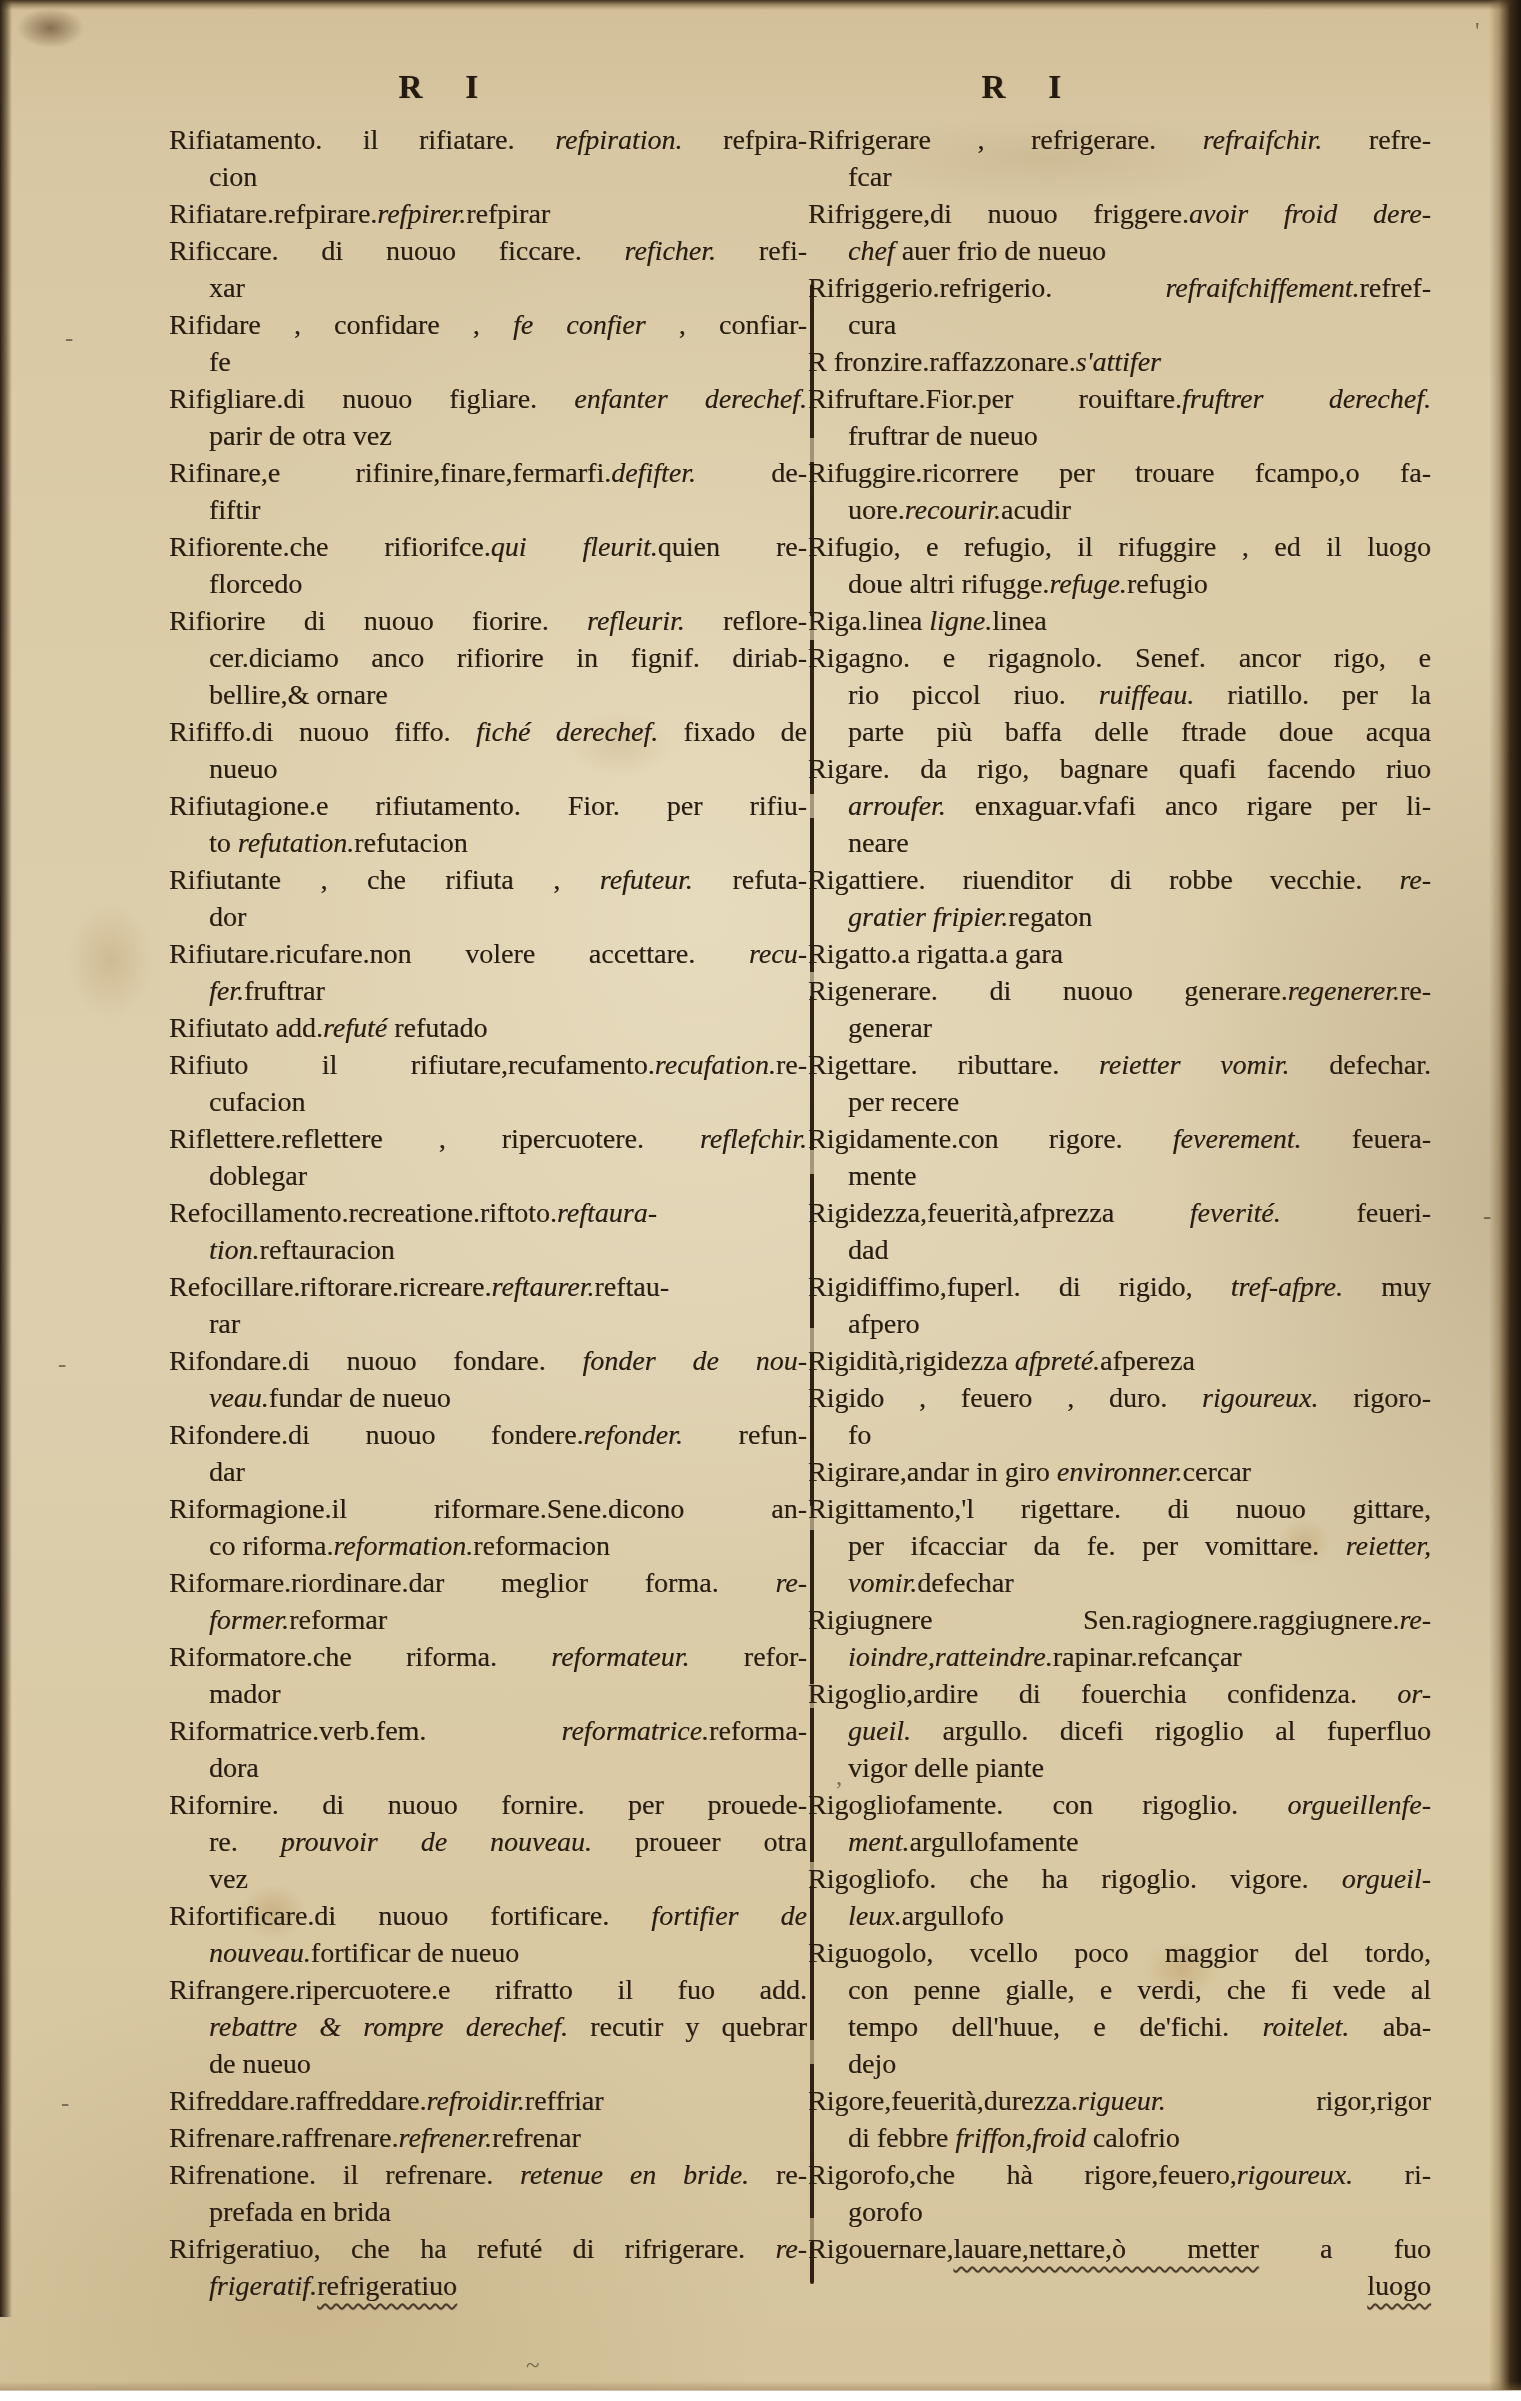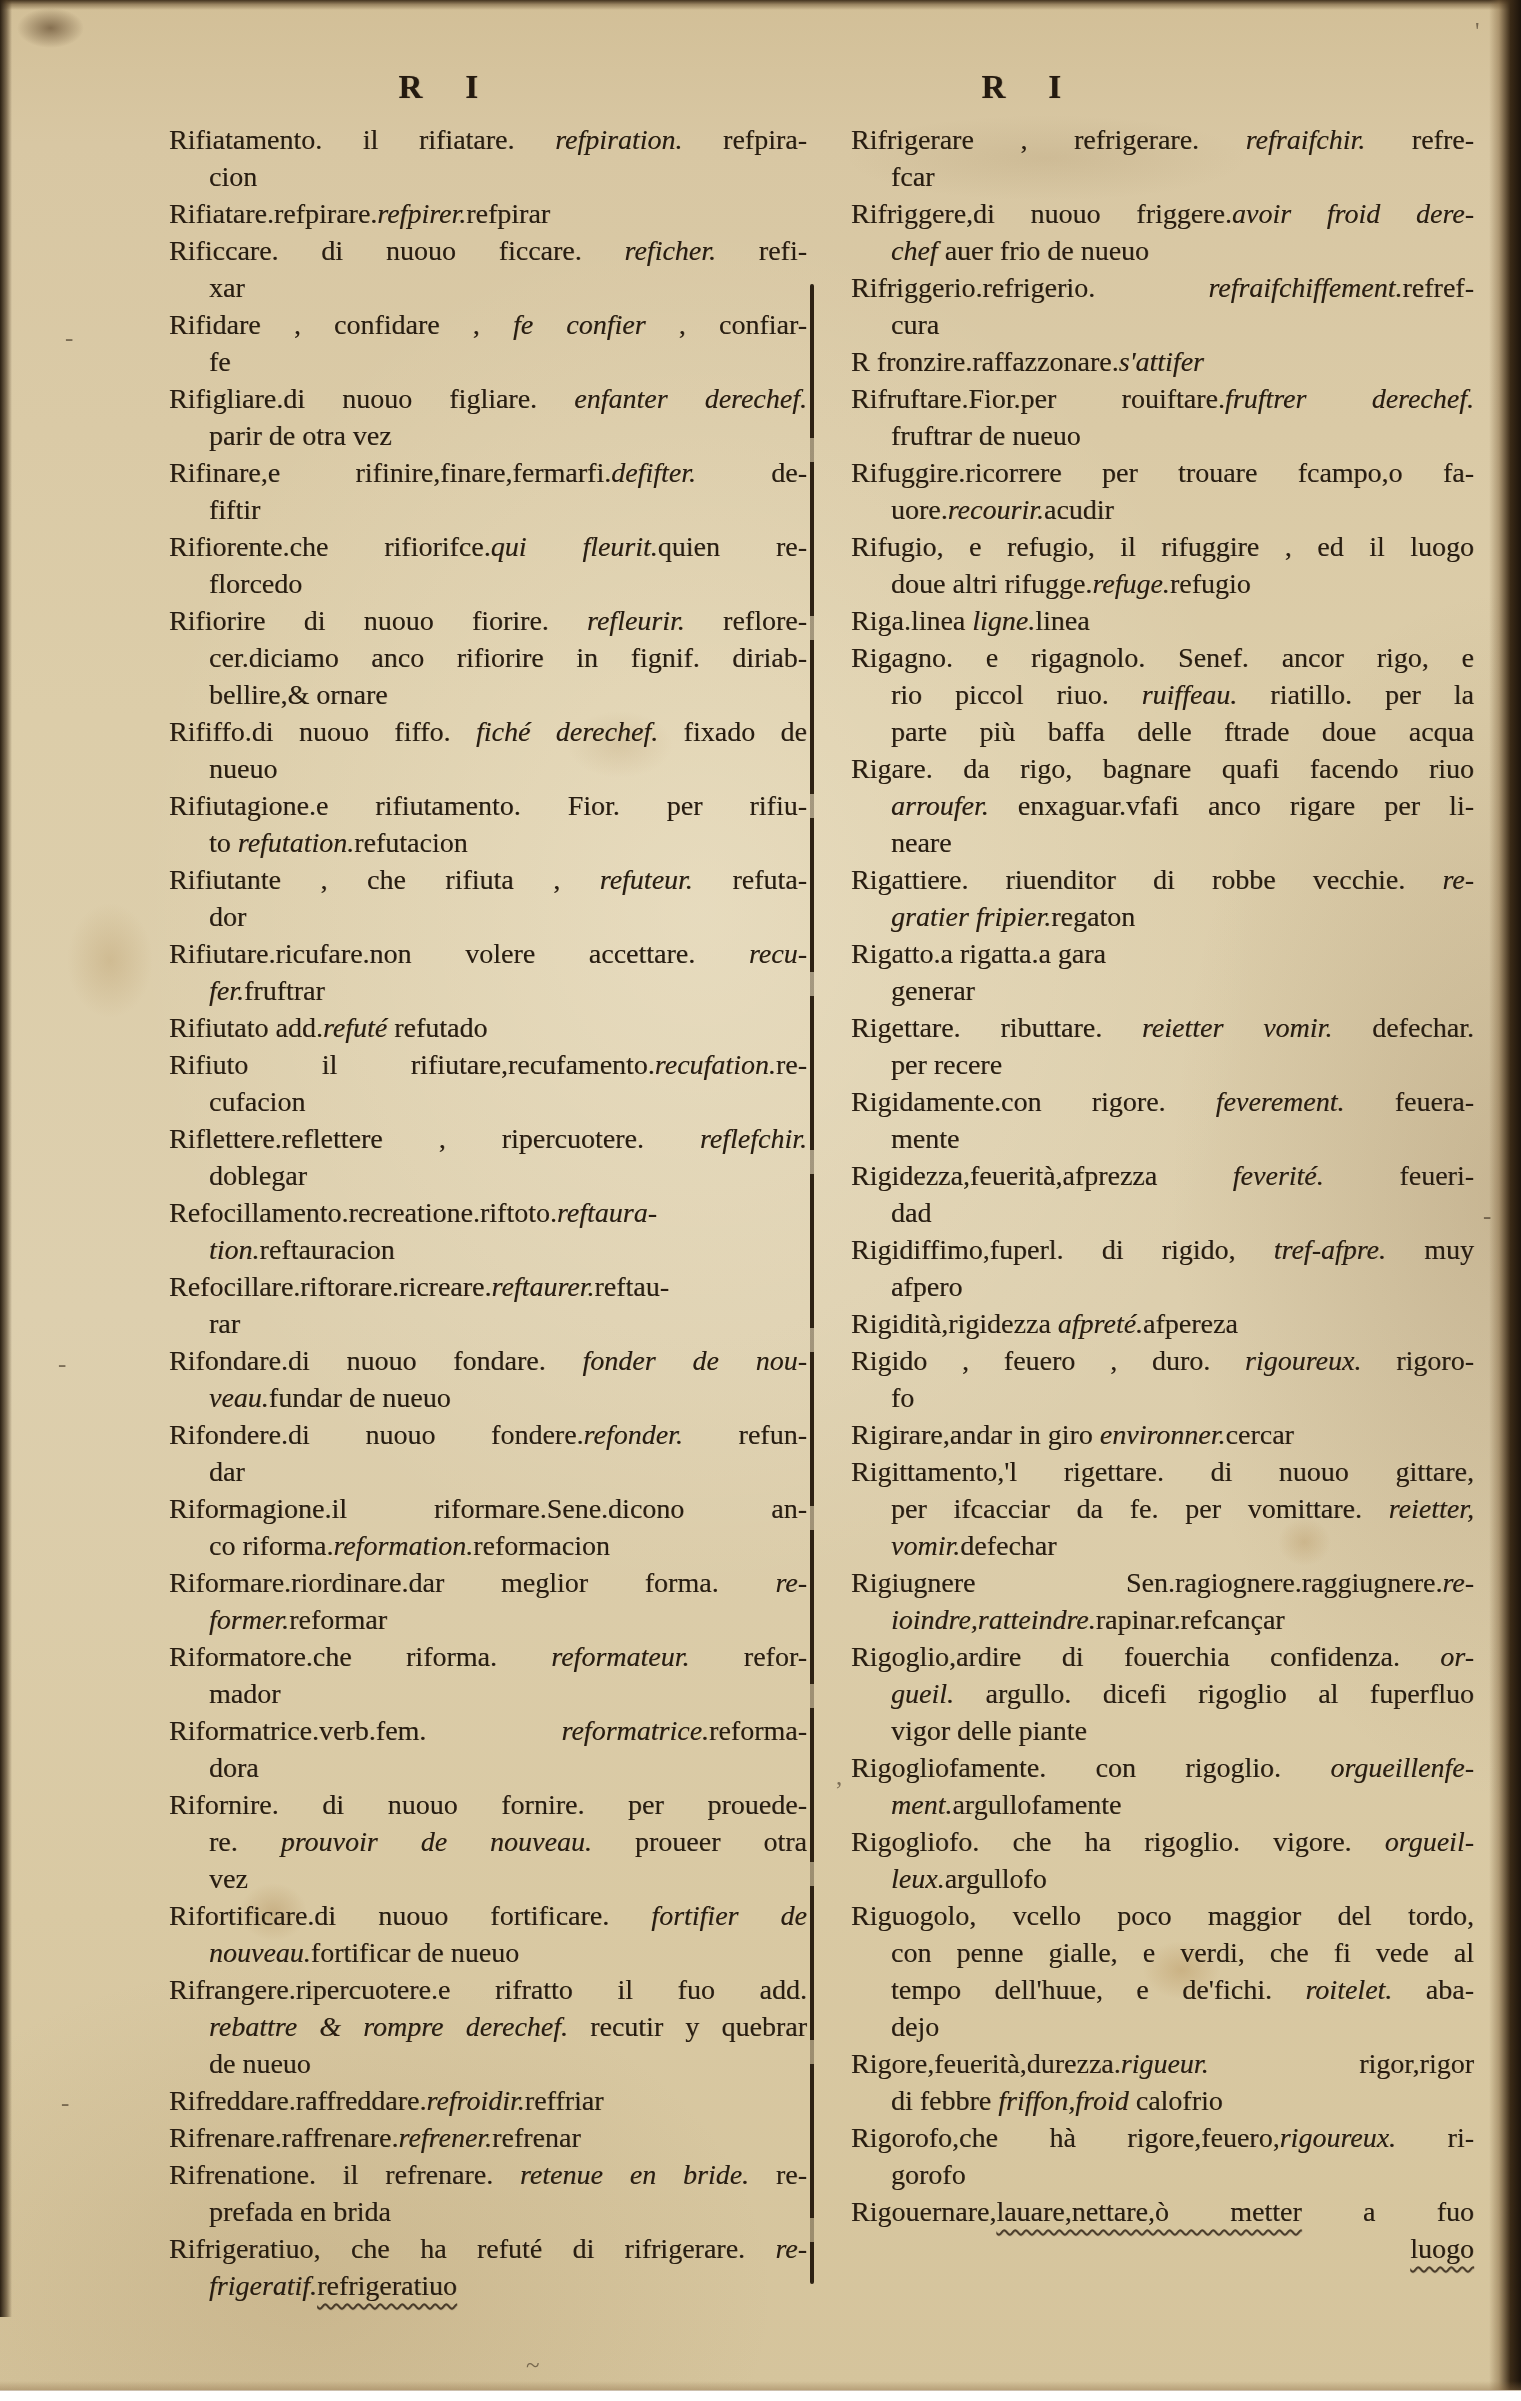--- a/index.html
+++ b/index.html
@@ -41,21 +41,21 @@
     font-size:33px;font-weight:700;letter-spacing:17.3px;color:#241a10;
     text-shadow:0.5px 0.4px 0.7px rgba(43,32,20,.5);white-space:nowrap;
   }
   .hdr-left{left:447px;}
   .hdr-right{left:1030px;}
   .col{
     position:absolute;top:121px;color:#281d11;font-size:28px;
     text-shadow:0.4px 0.3px 0.6px rgba(43,32,20,.45);
   }
   .col-left{left:169px;width:638px;}
-  .col-right{left:851px;width:623px;}
+  .col-right{left:808px;width:623px;}
   .line{line-height:37px;min-height:37px;}
   .line.ind{padding-left:40px;}
   .line.j{text-align:justify;text-align-last:justify;}
   .line.ar{text-align:right;text-align-last:right;}
   .it{font-style:italic;}
   .u{text-decoration-line:underline;text-decoration-style:wavy;
      text-decoration-color:rgba(48,35,22,.75);text-decoration-thickness:1.9px;text-underline-offset:7.7px;}
   .divider{
     position:absolute;left:810px;top:284px;width:3.8px;height:2000px;
     background:repeating-linear-gradient(180deg,#2e2214 0px,#2e2214 154px,rgba(46,34,20,.35) 154px,rgba(46,34,20,.35) 178px);
@@ -159,20 +159,21 @@
       <div class="line"><span>Riga.linea </span><span class="it">ligne.</span><span>linea</span></div>
       <div class="line j"><span>Rigagno. e rigagnolo. Senef. ancor rigo, e</span></div>
       <div class="line ind j"><span>rio piccol riuo. </span><span class="it">ruiffeau.</span><span> riatillo. per la</span></div>
       <div class="line ind j"><span>parte più baffa delle ftrade doue acqua</span></div>
       <div class="line j"><span>Rigare. da rigo, bagnare quafi facendo riuo</span></div>
       <div class="line ind j"><span class="it">arroufer.</span><span> enxaguar.vfafi anco rigare per li-</span></div>
       <div class="line ind"><span>neare</span></div>
       <div class="line j"><span>Rigattiere. riuenditor di robbe vecchie. </span><span class="it">re-</span></div>
       <div class="line ind"><span class="it">gratier fripier.</span><span>regaton</span></div>
       <div class="line"><span>Rigatto.a rigatta.a gara</span></div>
+      <div class="line j"><span>Rigenerare. di nuouo generare.</span><span class="it">regenerer.</span><span>re-</span></div>
       <div class="line ind"><span>generar</span></div>
       <div class="line j"><span>Rigettare. ributtare. </span><span class="it">reietter vomir.</span><span> defechar.</span></div>
       <div class="line ind"><span>per recere</span></div>
       <div class="line j"><span>Rigidamente.con rigore. </span><span class="it">feverement.</span><span> feuera-</span></div>
       <div class="line ind"><span>mente</span></div>
       <div class="line j"><span>Rigidezza,feuerità,afprezza </span><span class="it">feverité.</span><span> feueri-</span></div>
       <div class="line ind"><span>dad</span></div>
       <div class="line j"><span>Rigidiffimo,fuperl. di rigido, </span><span class="it">tref-afpre.</span><span> muy</span></div>
       <div class="line ind"><span>afpero</span></div>
       <div class="line"><span>Rigidità,rigidezza </span><span class="it">afpreté.</span><span>afpereza</span></div>

